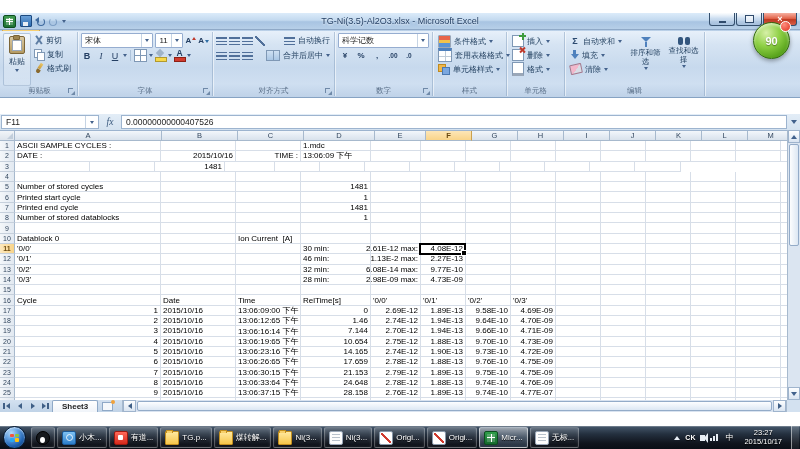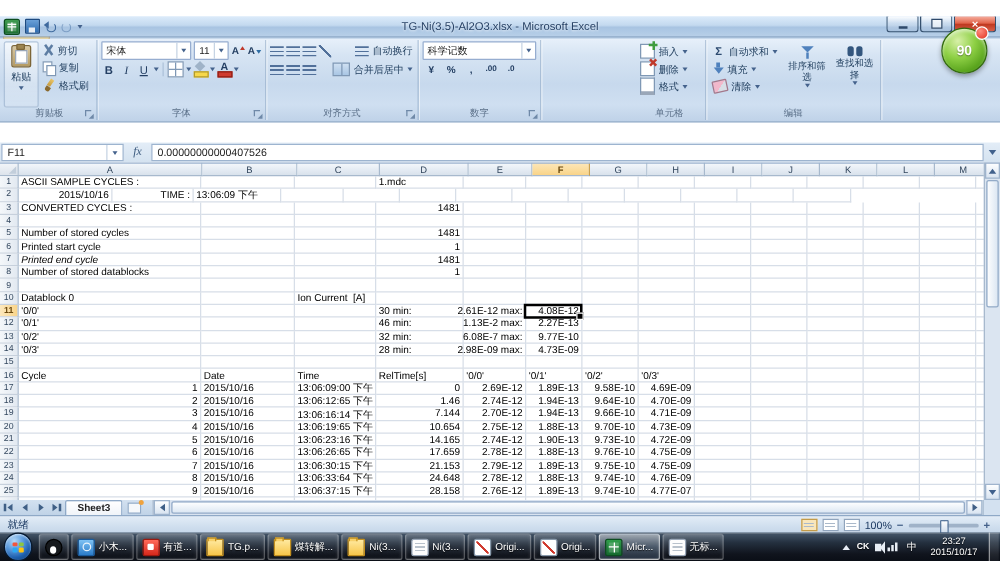--- a/index.html
+++ b/index.html
@@ -489,20 +489,44 @@
           <div class="numbtn" style="font-size:6.5px">.00</div>
           <div class="numbtn" style="font-size:6.5px">.0</div>
         </div>
       </div>
       <div class="grp-label">
           <span>数字</span>
         <span class="launcher"></span>
         </div>
     </div>
 
+    <div class="grp" style="left:433px;width:73px">
+      <div class="grp-body">
+          <div class="stack" id="styles-list">
+            <div class="sbtn">
+              <span class="ric ic-condfmt"></span>
+              <span class="sl">条件格式</span>
+              <span class="car"></span>
+            </div>
+            <div class="sbtn">
+              <span class="ric ic-tablefmt"></span>
+              <span class="sl">套用表格格式</span>
+              <span class="car"></span>
+            </div>
+            <div class="sbtn">
+              <span class="ric ic-cellstyles"></span>
+              <span class="sl">单元格样式</span>
+              <span class="car"></span>
+            </div>
+          </div>
+        </div>
+      <div class="grp-label">
+          <span>样式</span>
+        </div>
+    </div>
 
     <div class="grp" style="left:507px;width:57px">
       <div class="grp-body">
           <div class="stack" id="cells-list">
             <div class="sbtn">
               <span class="ric ic-insertc"></span>
               <span class="sl">插入</span>
               <span class="car"></span>
             </div>
             <div class="sbtn">
@@ -611,20 +635,23 @@
           <div class="gc" style="width: 45px;"></div>
           <div class="gc" style="width: 45px;"></div>
           <div class="gc" style="width: 45px;"></div>
           <div class="gc" style="width: 45px;"></div>
           <div class="gc" style="width: 45px;"></div>
           <div class="gc" style="width: 45px;"></div>
           <div class="gc" style="width: 46px;"></div>
         </div>
         <div class="grow" style="height: 10.3px;">
           <div class="rh">2</div>
+          <div class="gc" style="width: 146px;">
+            <span>DATE :</span>
+          </div>
           <div class="gc r" style="width: 75px;">
             <span>2015/10/16</span>
           </div>
           <div class="gc r" style="width: 65px;">
             <span>TIME :</span>
           </div>
           <div class="gc" style="width: 70px;">
             <span>13:06:09 下午</span>
           </div>
           <div class="gc" style="width: 50px;"></div>
@@ -633,23 +660,20 @@
           <div class="gc" style="width: 45px;"></div>
           <div class="gc" style="width: 45px;"></div>
           <div class="gc" style="width: 45px;"></div>
           <div class="gc" style="width: 45px;"></div>
           <div class="gc" style="width: 45px;"></div>
           <div class="gc" style="width: 45px;"></div>
           <div class="gc" style="width: 46px;"></div>
         </div>
         <div class="grow" style="height: 10.3px;">
           <div class="rh">3</div>
-          <div class="gc" style="width: 146px;">
-            <span>CONVERTED CYCLES :</span>
-          </div>
           <div class="gc" style="width: 75px;"></div>
           <div class="gc" style="width: 65px;"></div>
           <div class="gc r" style="width: 70px;">
             <span>1481</span>
           </div>
           <div class="gc" style="width: 50px;"></div>
           <div class="gc" style="width: 45px;"></div>
           <div class="gc" style="width: 45px;"></div>
           <div class="gc" style="width: 45px;"></div>
           <div class="gc" style="width: 45px;"></div>
@@ -713,21 +737,21 @@
           <div class="gc" style="width: 45px;"></div>
           <div class="gc" style="width: 45px;"></div>
           <div class="gc" style="width: 45px;"></div>
           <div class="gc" style="width: 45px;"></div>
           <div class="gc" style="width: 45px;"></div>
           <div class="gc" style="width: 45px;"></div>
           <div class="gc" style="width: 46px;"></div>
         </div>
         <div class="grow" style="height: 10.3px;">
           <div class="rh">7</div>
-          <div class="gc" style="width: 146px; font-style: italic;">
+          <div class="gc" style="width: 146px;">
             <span>Printed end cycle</span>
           </div>
           <div class="gc" style="width: 75px;"></div>
           <div class="gc" style="width: 65px;"></div>
           <div class="gc r" style="width: 70px;">
             <span>1481</span>
           </div>
           <div class="gc" style="width: 50px;"></div>
           <div class="gc" style="width: 45px;"></div>
           <div class="gc" style="width: 45px;"></div>
@@ -852,21 +876,21 @@
           <div class="rh">13</div>
           <div class="gc" style="width: 146px;">
             <span>'0/2'</span>
           </div>
           <div class="gc" style="width: 75px;"></div>
           <div class="gc" style="width: 65px;"></div>
           <div class="gc" style="width: 70px;">
             <span>32 min:</span>
           </div>
           <div class="gc r" style="width: 50px;">
-            <span>6.08E-7 max:</span>
+            <span>6.08E-14 max:</span>
           </div>
           <div class="gc r" style="width: 45px;">
             <span>9.77E-10</span>
           </div>
           <div class="gc" style="width: 45px;"></div>
           <div class="gc" style="width: 45px;"></div>
           <div class="gc" style="width: 45px;"></div>
           <div class="gc" style="width: 45px;"></div>
           <div class="gc" style="width: 45px;"></div>
           <div class="gc" style="width: 45px;"></div>
@@ -1302,34 +1326,20 @@
           <span class="tri-l"></span>
         </div>
       <div class="hthumb"></div>
       <div class="harrow">
           <span class="tri-r"></span>
         </div>
     </div>
     <div class="sb-corner"></div>
   </div>
 
-  <div class="statusbar">
-    <span class="st-mode">就绪</span>
-    <div class="st-right">
-      <span class="vb active"></span>
-      <span class="vb"></span>
-      <span class="vb"></span>
-      <span class="zoomtxt">100%</span>
-      <span class="zsign">−</span>
-      <span class="zslider">
-          <span class="zthumb"></span>
-        </span>
-      <span class="zsign">+</span>
-    </div>
-  </div>
 
   <div class="taskbar">
     <div class="orb">
       <span class="flag">
           <i class="f1"></i>
           <i class="f2"></i>
           <i class="f3"></i>
           <i class="f4"></i>
         </span>
     </div>

